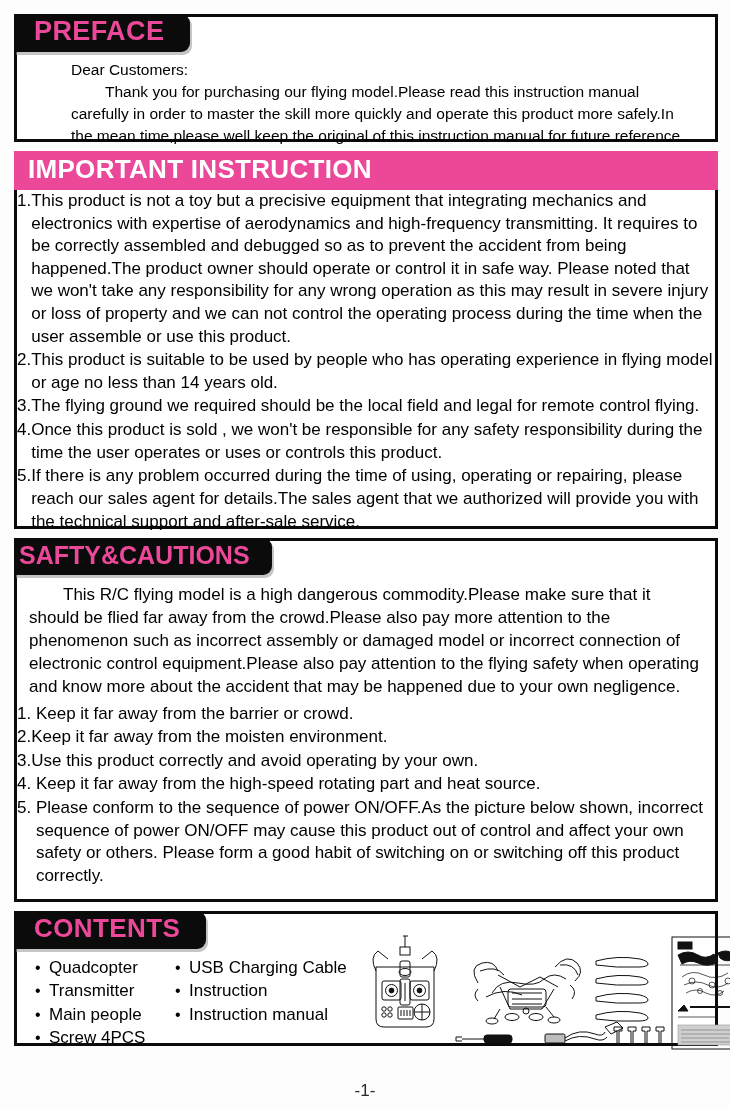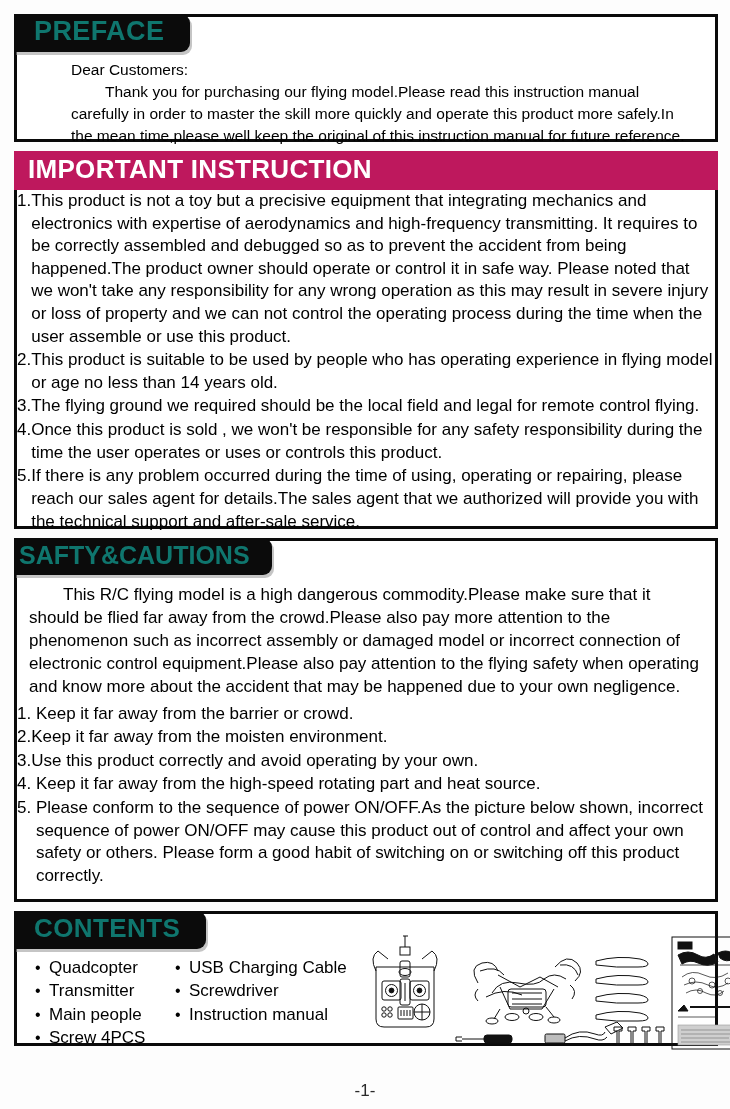--- a/index.html
+++ b/index.html
@@ -31,38 +31,38 @@
     background: #ffffff;
     box-sizing: border-box;
     position: relative;
     margin-bottom: 9px;
   }
 
   
   .hdr-black {
     display: inline-block;
     background: #0b0b0b;
-    color: #0f766e;
+    color: #ec4899;
     font-weight: bold;
     letter-spacing: 0.4px;
     padding: 3px 22px 5px 20px;
     border-radius: 0 9px 9px 0;
     margin: -3px 0 0 -3px;
     box-shadow: 2px 3px 0 rgba(150,150,150,0.55);
     position: relative;
     white-space: nowrap;
   }
   .hdr-black.preface { font-size: 27px; padding: 2px 26px 5px 20px; }
   .hdr-black.safty   { font-size: 25px; padding: 3px 22px 5px 5px; letter-spacing: 0px;}
   .hdr-black.contents{ font-size: 26px; padding: 2px 26px 5px 20px; }
 
   
   .hdr-gray {
     display: block;
-    background: #be185d;
+    background: #ec4899;
     color: #ffffff;
     font-weight: bold;
     font-size: 26px;
     letter-spacing: 0.3px;
     padding: 3px 0 5px 14px;
     margin: -3px -3px 0 -3px;
     box-sizing: content-box;
     white-space: nowrap;
   }
 
@@ -237,21 +237,21 @@
 
       <div class="contents-lists">
         <ul class="bullets col-left">
           <li>Quadcopter</li>
           <li>Transmitter</li>
           <li>Main people</li>
           <li>Screw 4PCS</li>
         </ul>
         <ul class="bullets col-right">
           <li>USB Charging Cable</li>
-          <li>Screwdriver</li>
+          <li>Instruction</li>
           <li>Instruction manual</li>
         </ul>
       </div>
 
       <div class="contents-art">
         <svg width="396" height="126" viewBox="0 0 396 126" fill="none" stroke="#111" stroke-width="1">
 
           <g>
             <path d="M16 36 h58 v52 q0 8 -8 8 h-42 q-8 0 -8 -8 z"></path>
             <path d="M16 40 q-7 -14 2 -20 l10 8"></path>

